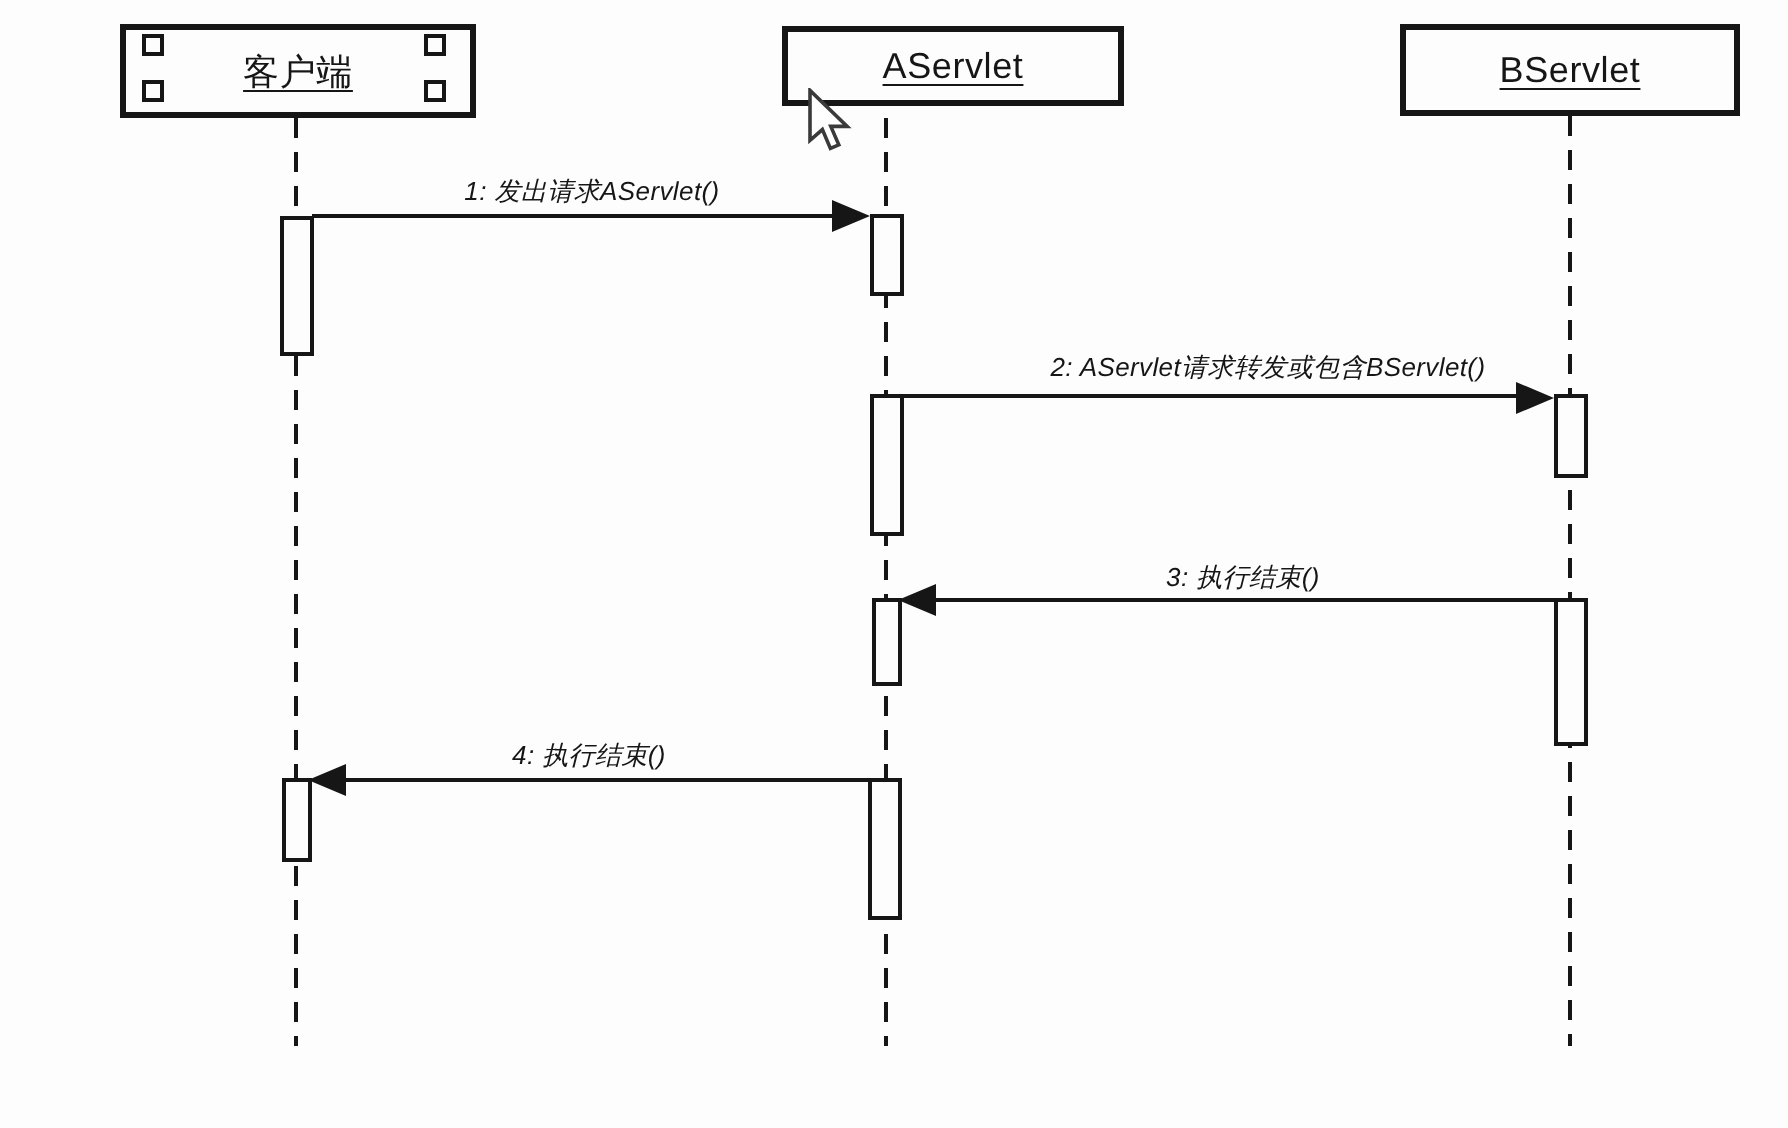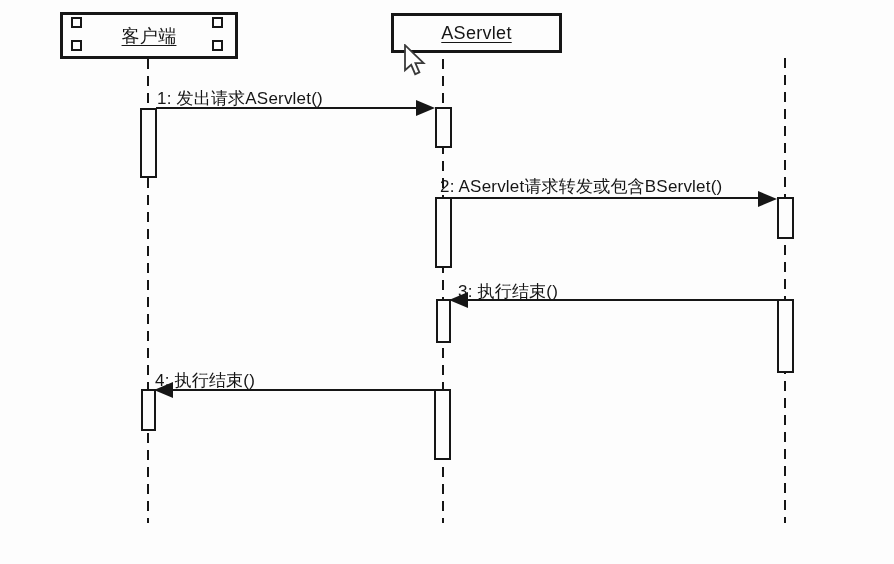--- a/index.html
+++ b/index.html
@@ -52,25 +52,25 @@
   .m4-line { left:171px; top:389px; width:263px; }
   .arrow { position:absolute; width:0; height:0; z-index:4;
            border-top:8px solid transparent; border-bottom:8px solid transparent; }
   .arrow-right { border-left:19px solid #161616; }
   .arrow-left  { border-right:19px solid #161616; }
   .m1-arrow { left:416px; top:100px; }
   .m2-arrow { left:758px; top:191px; }
   .m3-arrow { left:449px; top:292px; }
   .m4-arrow { left:154px; top:382px; }
   .msg-label {
-    position:absolute; font-size:17px; text-align:left;
-    white-space:nowrap; z-index:3; letter-spacing:.2px;
+    position:absolute; font-size:13px; text-align:center;
+    white-space:nowrap; z-index:3; letter-spacing:.2px;font-style:italic;
   }
   .m1-label { left:157px; width:278px; top:87px; }
-  .m2-label { left:440px; width:330px; top:175px; }
+  .m2-label { left:469px; width:330px; top:175px; }
   .m3-label { left:458px; width:327px; top:280px; }
   .m4-label { left:155px; width:279px; top:369px; }
   
   .cursor { position:absolute; left:403px; top:44px; z-index:9; }
 </style>
 </head>
 <body>
 
 <div class="stage">
 
@@ -116,18 +116,21 @@
     <span class="deco deco-bl"></span>
     <span class="deco deco-tr"></span>
     <span class="deco deco-br"></span>
     <span class="head-label">客户端</span>
   </div>
 
   <div class="head head-a">
     <span class="head-label">AServlet</span>
   </div>
 
+  <div class="head head-b">
+    <span class="head-label">BServlet</span>
+  </div>
 
   <svg class="cursor" width="27" height="33" viewBox="0 0 13.5 16.5">
     <path d="M1,0.6 L1,13.1 L4.1,10.4 L6.1,15.1 L8.2,14.2 L6.2,9.6 L10.3,9.6 Z" fill="#ffffff" stroke="#3a3a3a" stroke-width="0.9" stroke-linejoin="miter"></path>
   </svg>
 
 </div>
 
 </body></html>

